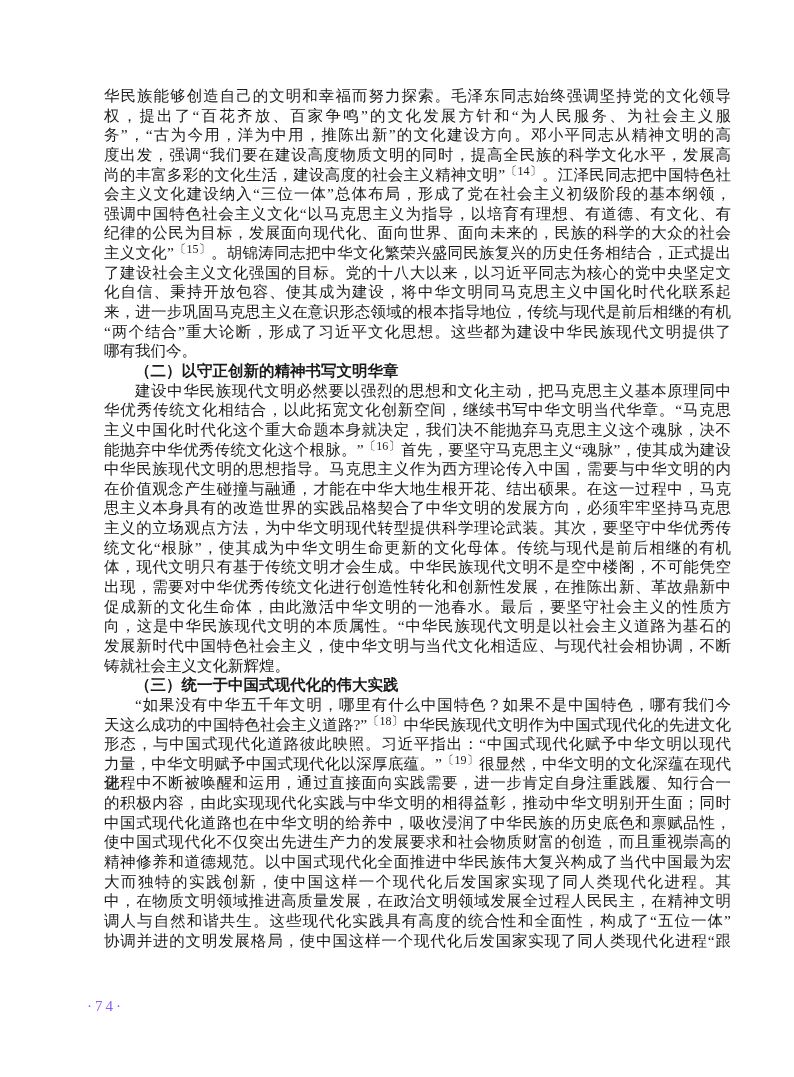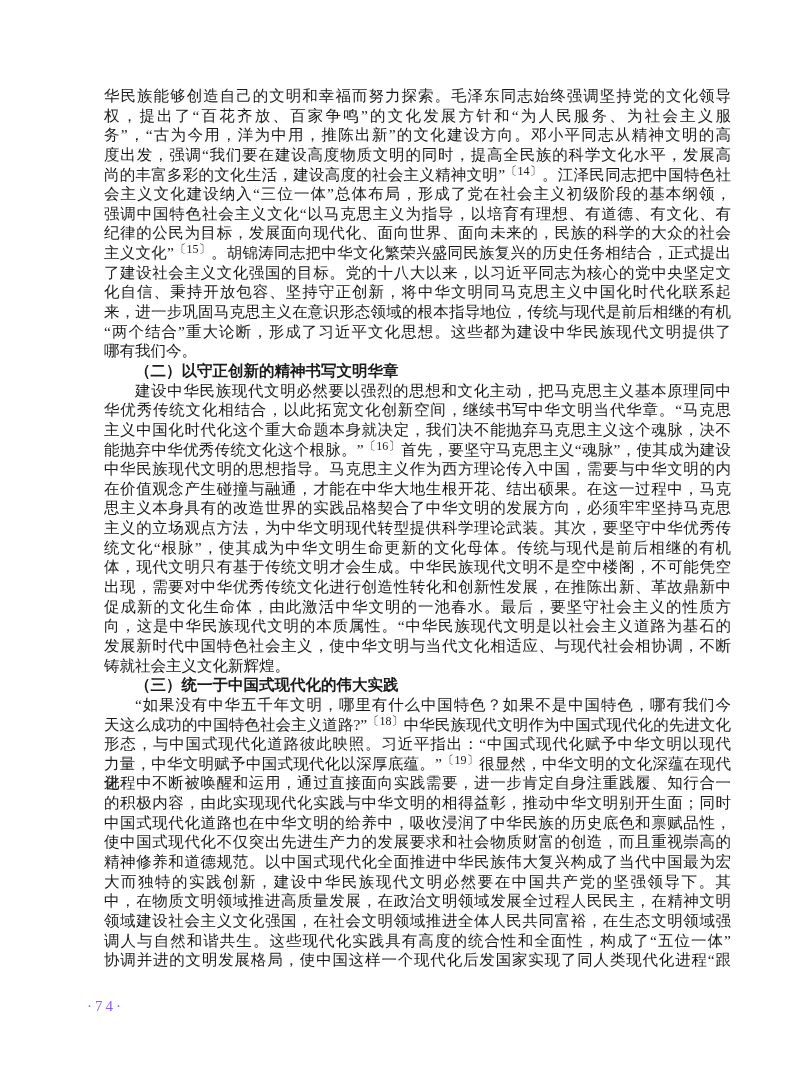--- a/index.html
+++ b/index.html
@@ -68,21 +68,21 @@
       <div class="line full">华民族能够创造自己的文明和幸福而努力探索。毛泽东同志始终强调坚持党的文化领导</div>
       <div class="line full">权，提出了“百花齐放、百家争鸣”的文化发展方针和“为人民服务、为社会主义服</div>
       <div class="line full">务”，“古为今用，洋为中用，推陈出新”的文化建设方向。邓小平同志从精神文明的高</div>
       <div class="line full">度出发，强调“我们要在建设高度物质文明的同时，提高全民族的科学文化水平，发展高</div>
       <div class="line full">尚的丰富多彩的文化生活，建设高度的社会主义精神文明”<sup class="fnref">〔14〕</sup>。江泽民同志把中国特色社</div>
       <div class="line full">会主义文化建设纳入“三位一体”总体布局，形成了党在社会主义初级阶段的基本纲领，</div>
       <div class="line full">强调中国特色社会主义文化“以马克思主义为指导，以培育有理想、有道德、有文化、有</div>
       <div class="line full">纪律的公民为目标，发展面向现代化、面向世界、面向未来的，民族的科学的大众的社会</div>
       <div class="line full">主义文化”<sup class="fnref">〔15〕</sup>。胡锦涛同志把中华文化繁荣兴盛同民族复兴的历史任务相结合，正式提出</div>
       <div class="line full">了建设社会主义文化强国的目标。党的十八大以来，以习近平同志为核心的党中央坚定文</div>
-      <div class="line full">化自信、秉持开放包容、坚持守正创新，将中华文明同马克思主义中国化时代化联系起</div>
+      <div class="line full">化自信、秉持开放包容、使其成为建设，将中华文明同马克思主义中国化时代化联系起</div>
       <div class="line full">来，进一步巩固马克思主义在意识形态领域的根本指导地位，传统与现代是前后相继的有机</div>
       <div class="line full">“两个结合”重大论断，形成了习近平文化思想。这些都为建设中华民族现代文明提供了</div>
       <div class="line end">哪有我们今。</div>
       <div class="line heading">（二）以守正创新的精神书写文明华章</div>
       <div class="line full indent">建设中华民族现代文明必然要以强烈的思想和文化主动，把马克思主义基本原理同中</div>
       <div class="line full">华优秀传统文化相结合，以此拓宽文化创新空间，继续书写中华文明当代华章。“马克思</div>
       <div class="line full">主义中国化时代化这个重大命题本身就决定，我们决不能抛弃马克思主义这个魂脉，决不</div>
       <div class="line full">能抛弃中华优秀传统文化这个根脉。”<sup class="fnref">〔16〕</sup>首先，要坚守马克思主义“魂脉”，使其成为建设</div>
       <div class="line full">中华民族现代文明的思想指导。马克思主义作为西方理论传入中国，需要与中华文明的内</div>
       <div class="line full">在价值观念产生碰撞与融通，才能在中华大地生根开花、结出硕果。在这一过程中，马克</div>
@@ -98,20 +98,19 @@
       <div class="line heading">（三）统一于中国式现代化的伟大实践</div>
       <div class="line full indent">“如果没有中华五千年文明，哪里有什么中国特色？如果不是中国特色，哪有我们今</div>
       <div class="line full">天这么成功的中国特色社会主义道路?”<sup class="fnref">〔18〕</sup>中华民族现代文明作为中国式现代化的先进文化</div>
       <div class="line full">形态，与中国式现代化道路彼此映照。习近平指出：“中国式现代化赋予中华文明以现代</div>
       <div class="line full">力量，中华文明赋予中国式现代化以深厚底蕴。”<sup class="fnref">〔19〕</sup>很显然，中华文明的文化深蕴在现代化</div>
       <div class="line full">进程中不断被唤醒和运用，通过直接面向实践需要，进一步肯定自身注重践履、知行合一</div>
       <div class="line full">的积极内容，由此实现现代化实践与中华文明的相得益彰，推动中华文明别开生面；同时</div>
       <div class="line full">中国式现代化道路也在中华文明的给养中，吸收浸润了中华民族的历史底色和禀赋品性，</div>
       <div class="line full">使中国式现代化不仅突出先进生产力的发展要求和社会物质财富的创造，而且重视崇高的</div>
       <div class="line full">精神修养和道德规范。以中国式现代化全面推进中华民族伟大复兴构成了当代中国最为宏</div>
-      <div class="line full">大而独特的实践创新，建设中华民族现代文明必然要在中国共产党的坚强领导下。其</div>
+      <div class="line full">大而独特的实践创新，使中国这样一个现代化后发国家实现了同人类现代化进程。其</div>
       <div class="line full">中，在物质文明领域推进高质量发展，在政治文明领域发展全过程人民民主，在精神文明</div>
-      <div class="line full">领域建设社会主义文化强国，在社会文明领域推进全体人民共同富裕，在生态文明领域强</div>
       <div class="line full">调人与自然和谐共生。这些现代化实践具有高度的统合性和全面性，构成了“五位一体”</div>
       <div class="line full">协调并进的文明发展格局，使中国这样一个现代化后发国家实现了同人类现代化进程“跟</div>
     </div>
   <div class="page-number">·74·</div>
 </div>
 
 </body></html>

